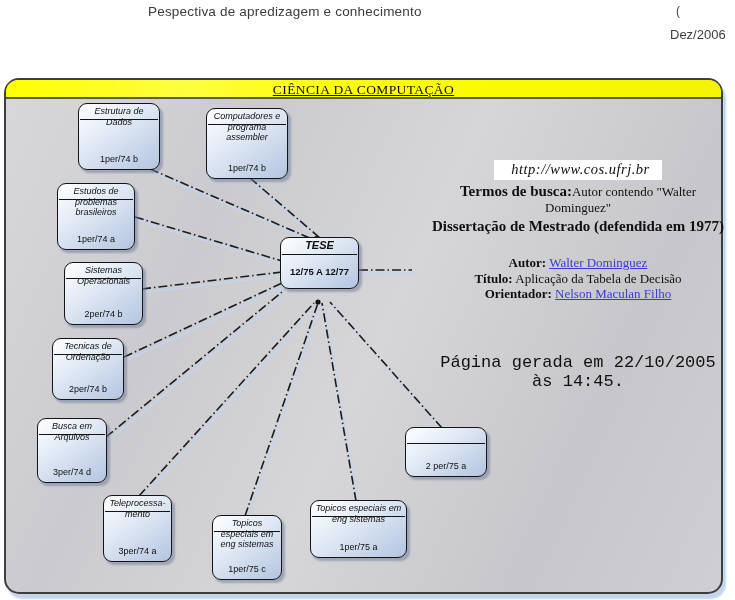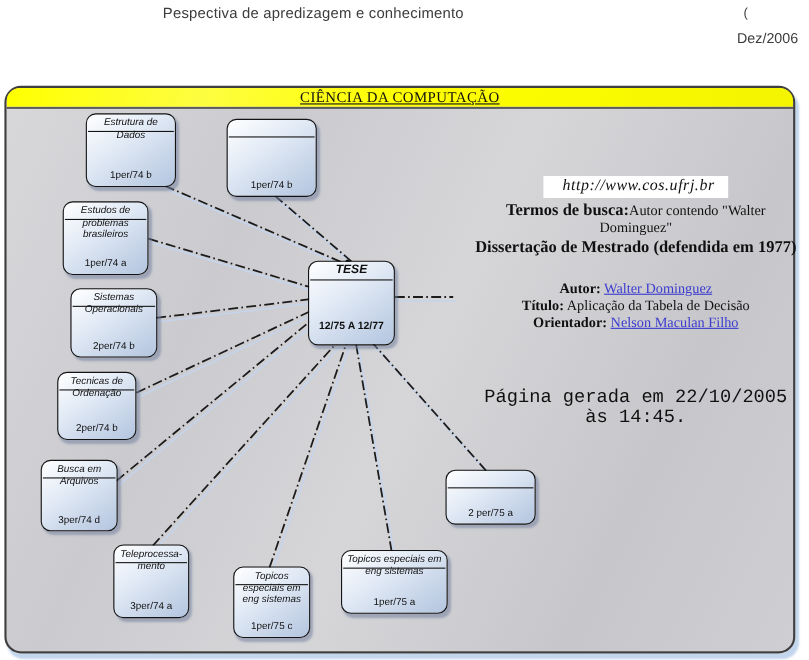--- a/index.html
+++ b/index.html
@@ -110,20 +110,21 @@
   <circle cx="318" cy="302" r="2.6" fill="#111"></circle>
   <circle cx="316" cy="238" r="2" fill="#111"></circle>
 </svg>
 
 <div class="node" style="left:78px;top:103px;width:82px;height:67px;">
   <div class="node-title">Estrutura de Dados</div>
   <div class="node-sep"></div>
   <div class="node-value">1per/74 b</div>
 </div>
 <div class="node" style="left:206px;top:108px;width:82px;height:71px;">
+  <div class="node-title">Computadores e programa assembler</div>
   <div class="node-sep"></div>
   <div class="node-value">1per/74 b</div>
 </div>
 <div class="node" style="left:57px;top:183px;width:78px;height:67px;">
   <div class="node-title">Estudos de problemas brasileiros</div>
   <div class="node-sep"></div>
   <div class="node-value">1per/74 a</div>
 </div>
 <div class="node" style="left:64px;top:262px;width:79px;height:63px;">
   <div class="node-title">Sistemas Operacionais</div>
@@ -152,21 +153,21 @@
 </div>
 <div class="node" style="left:310px;top:500px;width:97px;height:58px;">
   <div class="node-title">Topicos especiais em eng sistemas</div>
   <div class="node-sep"></div>
   <div class="node-value">1per/75 a</div>
 </div>
 <div class="node" style="left:405px;top:427px;width:82px;height:50px;">
   <div class="node-sep"></div>
   <div class="node-value">2 per/75 a</div>
 </div>
-<div class="node tese" style="left:280px;top:237px;width:79px;height:77px;">
+<div class="node tese" style="left:280px;top:237px;width:79px;height:52px;">
   <div class="node-title">TESE</div>
   <div class="node-sep"></div>
   <div class="node-value">12/75 A 12/77</div>
 </div>
 
 <div class="info-panel">
   <span class="url-box">http://www.cos.ufrj.br</span>
   <div class="search-line"><span class="b">Termos de busca:</span><span>Autor contendo "Walter Dominguez"</span></div>
   <div class="result-title">Dissertação de Mestrado (defendida em 1977)</div>
   <div class="details">

